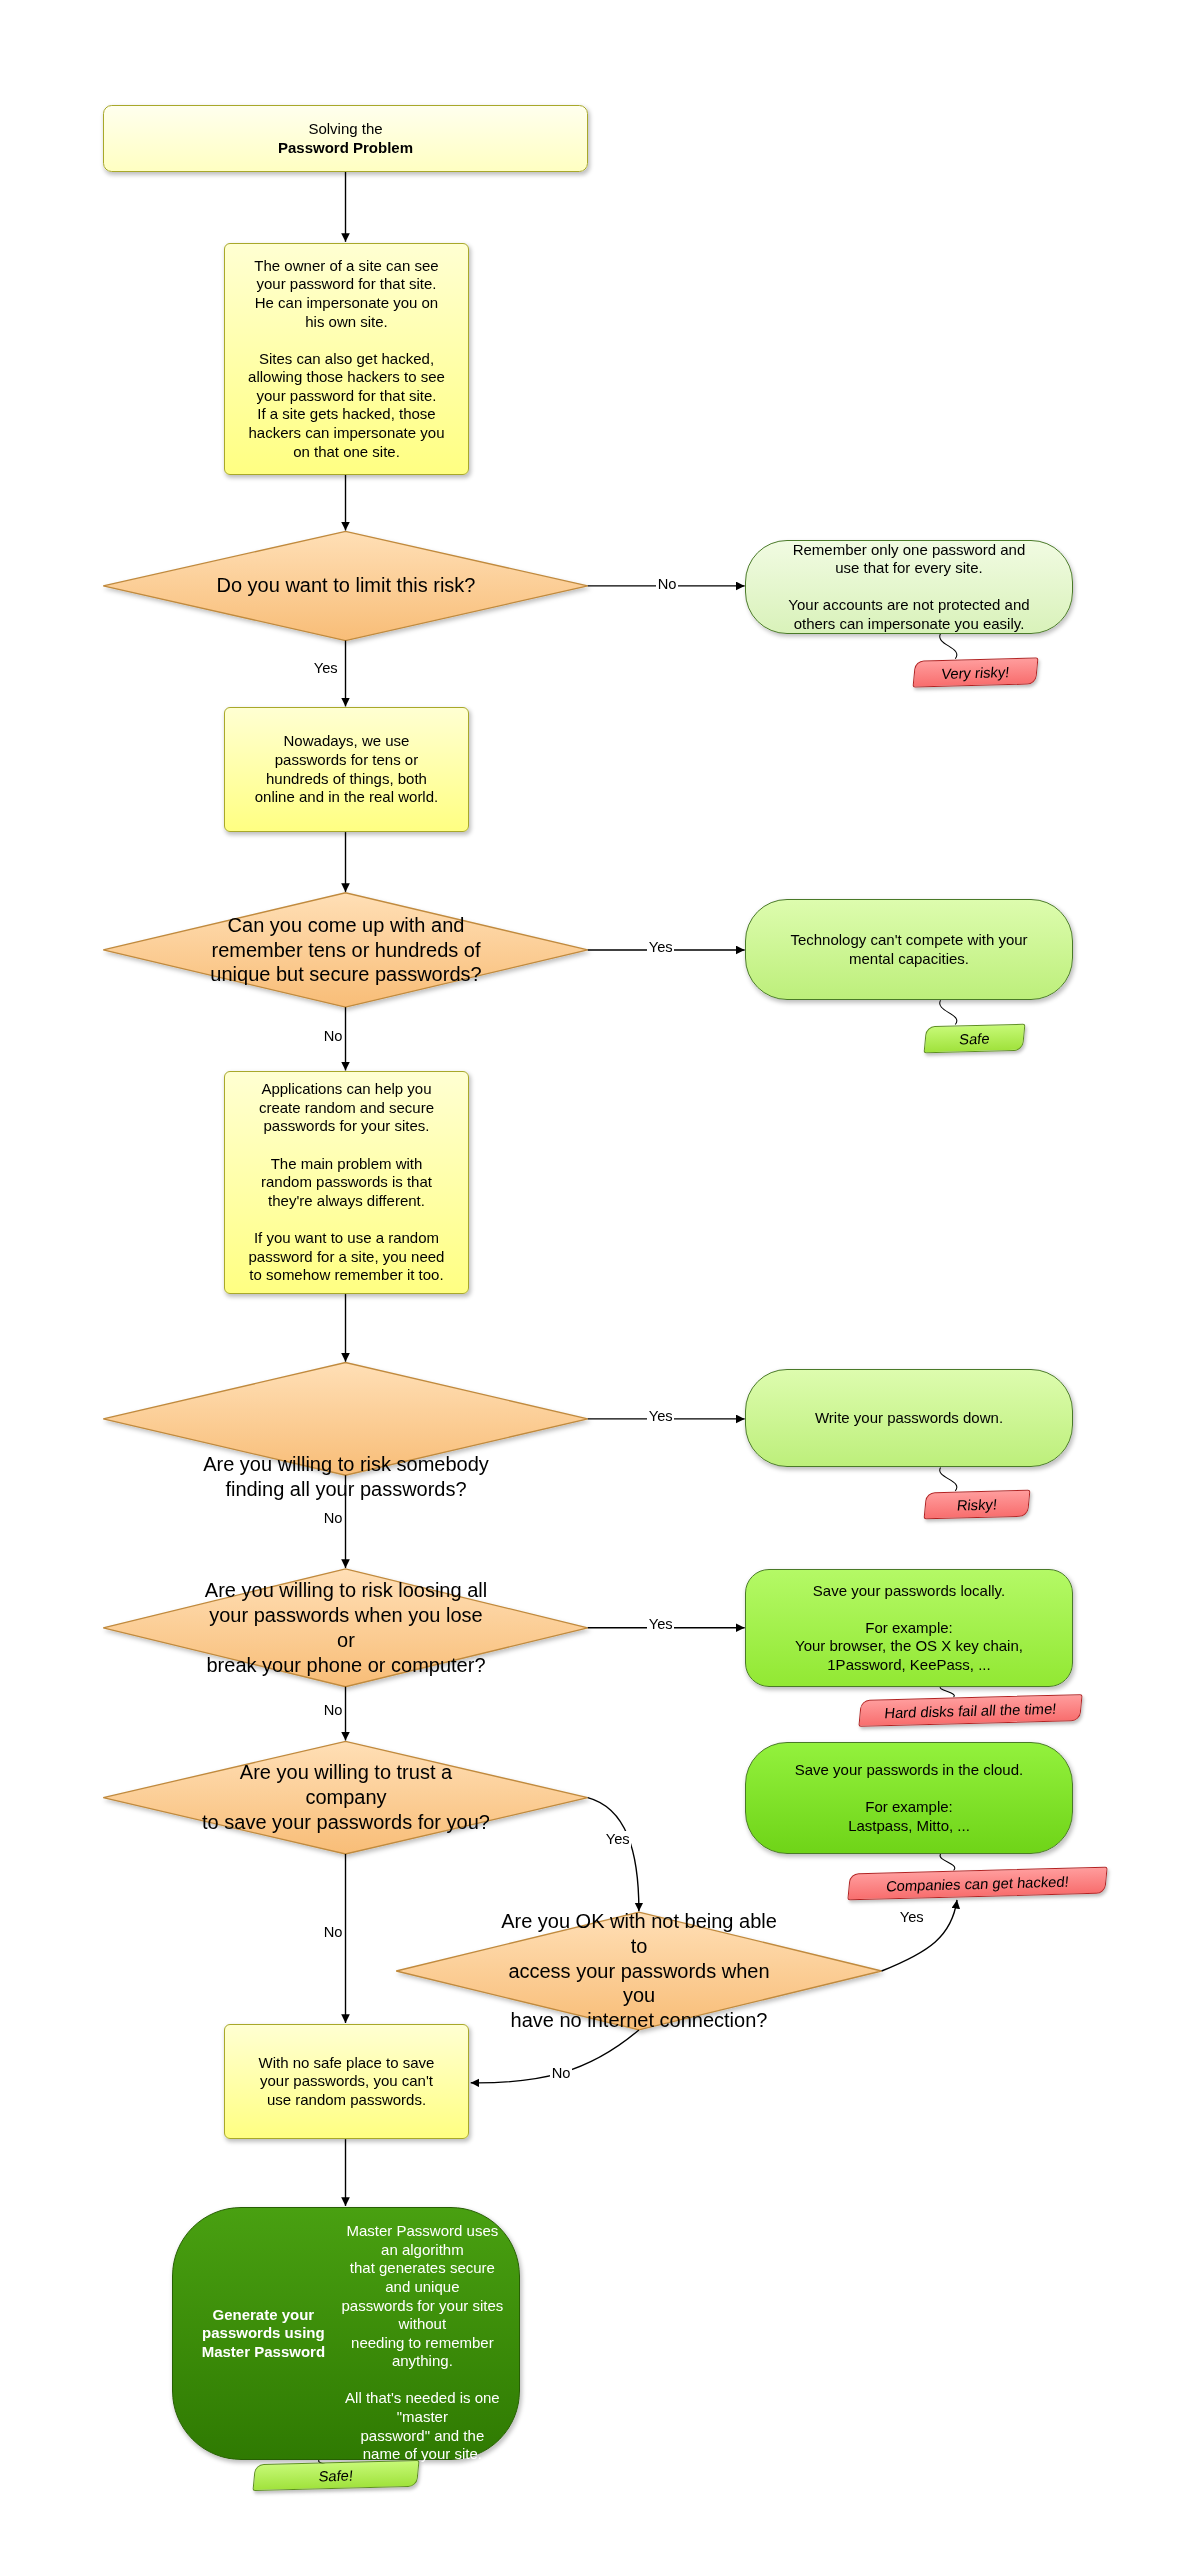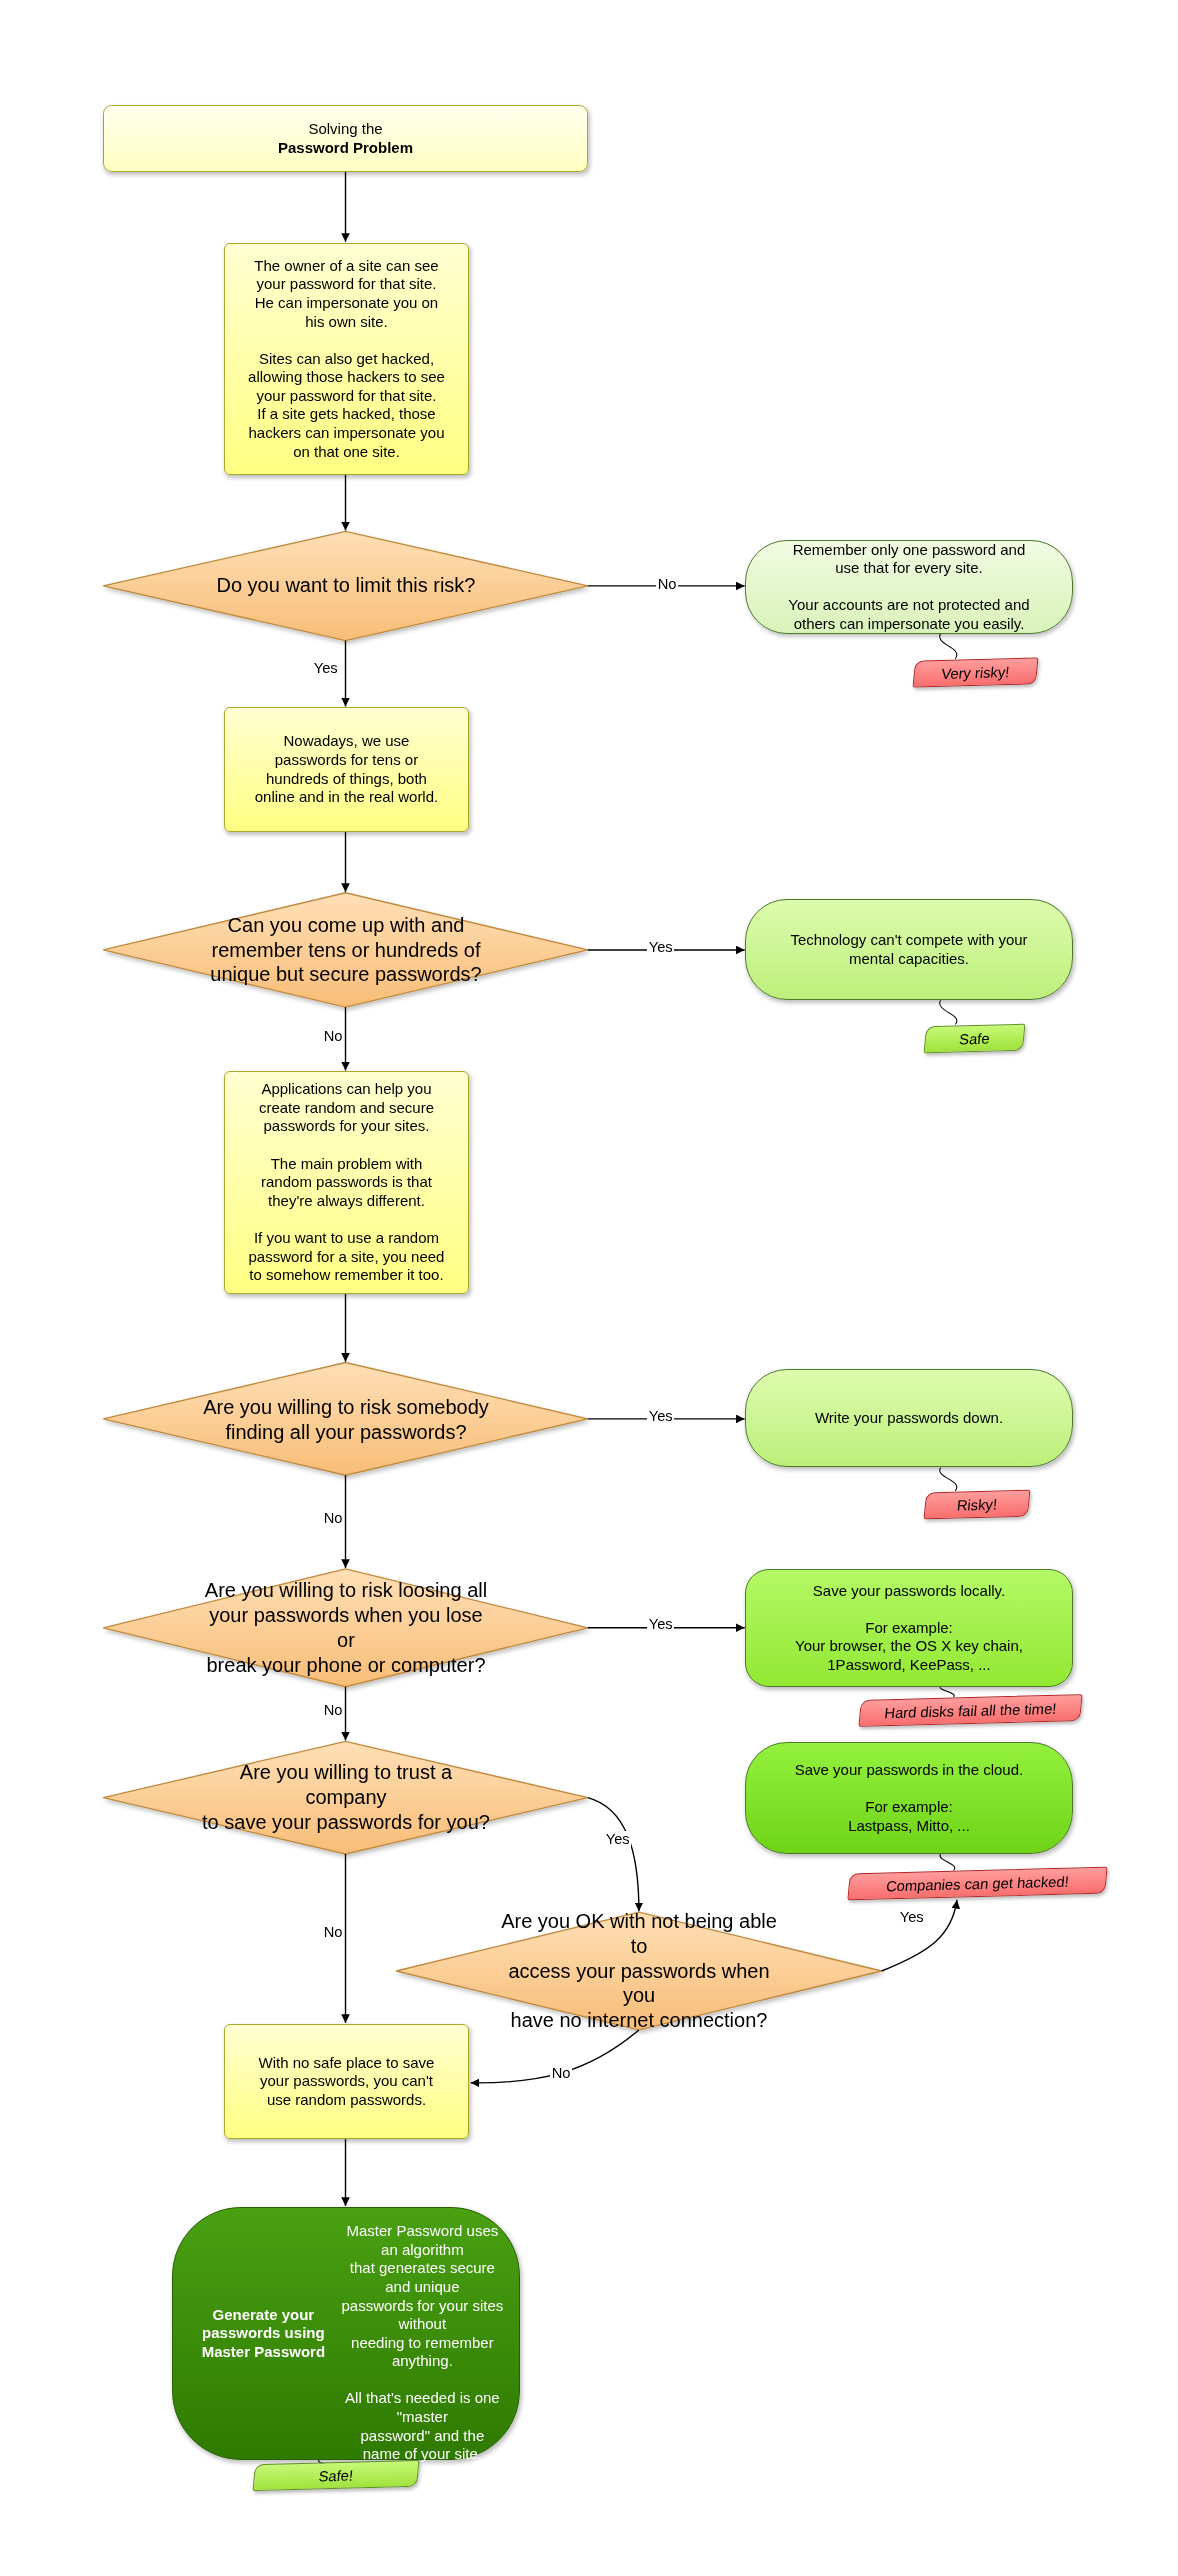--- a/index.html
+++ b/index.html
@@ -134,21 +134,21 @@
 online and in the real world.</div>
 
   <div class="node box" style="left:224px;top:2024px;width:245px;height:115px">With no safe place to save
 your passwords, you can't
 use random passwords.</div>
 
   <div class="dtext" style="left:198px;top:531px;width:296px;height:109px">Do you want to limit this risk?</div>
   <div class="dtext" style="left:198px;top:893px;width:296px;height:114px">Can you come up with and
 remember tens or hundreds of
 unique but secure passwords?</div>
-  <div class="dtext" style="left:198px;top:1363px;width:296px;height:113px">Are you willing to risk somebody
+  <div class="dtext" style="left:198px;top:1420px;width:296px;height:113px">Are you willing to risk somebody
 finding all your passwords?</div>
   <div class="dtext" style="left:198px;top:1569px;width:296px;height:118px">Are you willing to risk loosing all
 your passwords when you lose or
 break your phone or computer?</div>
   <div class="dtext" style="left:198px;top:1741px;width:296px;height:113px">Are you willing to trust a company
 to save your passwords for you?</div>
   <div class="dtext" style="left:491px;top:1912px;width:296px;height:118px">Are you OK with not being able to
 access your passwords when you
 have no internet connection?</div>
 

